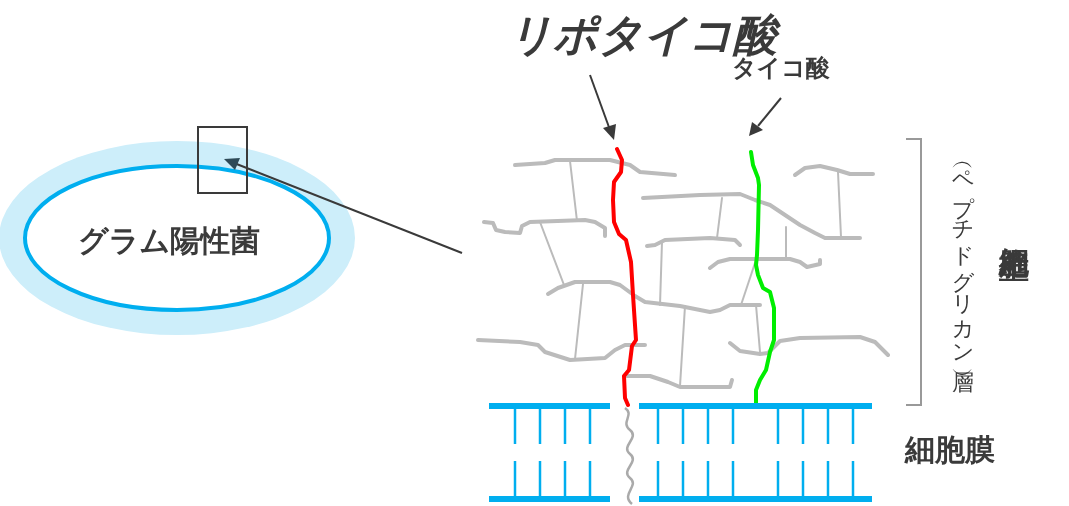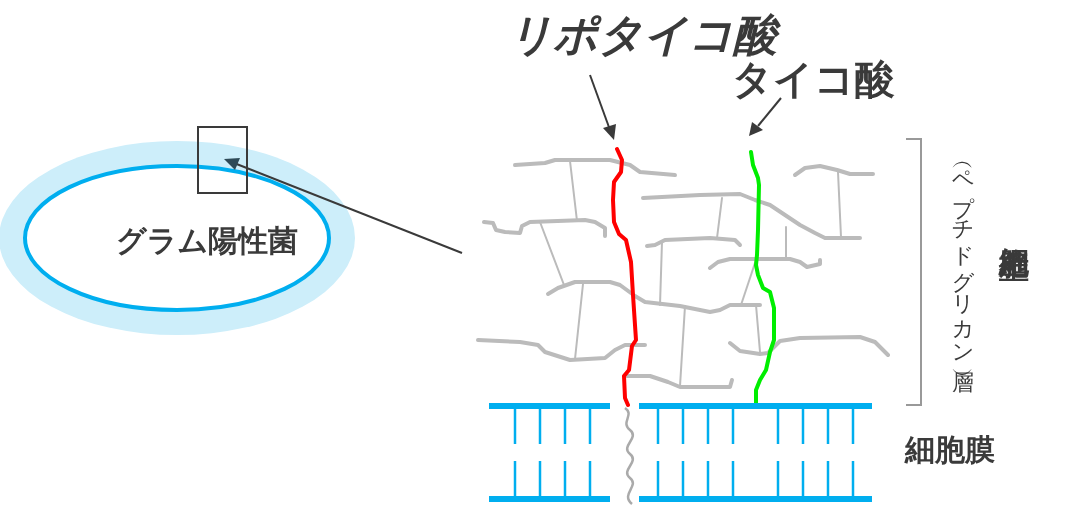--- a/index.html
+++ b/index.html
@@ -95,18 +95,18 @@
     <polygon points="614,140 603,128 616,124" fill="#3a3a3a"></polygon>
   </g>
   <g>
     <line x1="781" y1="98" x2="758" y2="126" stroke="#3a3a3a" stroke-width="2"></line>
     <polygon points="749,136 752,122 763,130" fill="#3a3a3a"></polygon>
   </g>
 
   <path d="M906,139 L921,139 L921,405 L906,405" fill="none" stroke="#999999" stroke-width="2"></path>
 </svg>
 
-<div class="lbl" style="left:78px; top:221px; font-size:30px;margin-left:38px;">グラム陽性菌</div>
+<div class="lbl" style="left:78px; top:221px; font-size:30px;">グラム陽性菌</div>
 <div class="lbl" style="left:508px; top:6px; font-size:44px;font-style:italic;">リポタイコ酸</div>
-<div class="lbl" style="left:732px; top:52px; font-size:40px;text-align:center;">タイコ酸</div>
+<div class="lbl" style="left:732px; top:52px; font-size:24px;text-align:center;">タイコ酸</div>
 <div class="lbl vert" style="left:993px; top:225px; font-size:30px;">細胞壁</div>
 <div class="lbl vert" style="left:948px; top:155px; font-size:22px; font-weight:normal;">（ペプチドグリカン層）</div>
 <div class="lbl" style="left:905px; top:430px; font-size:30px;">細胞膜</div>
 
 </body></html>

